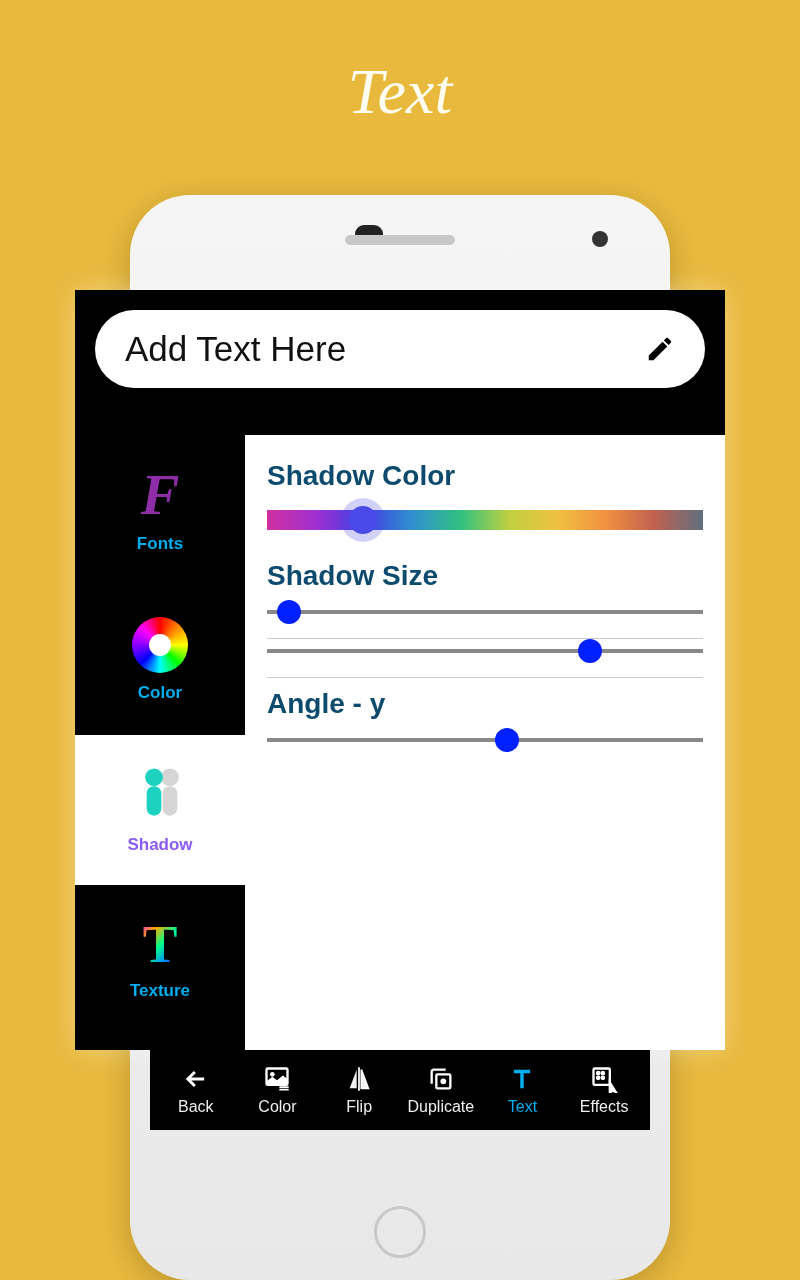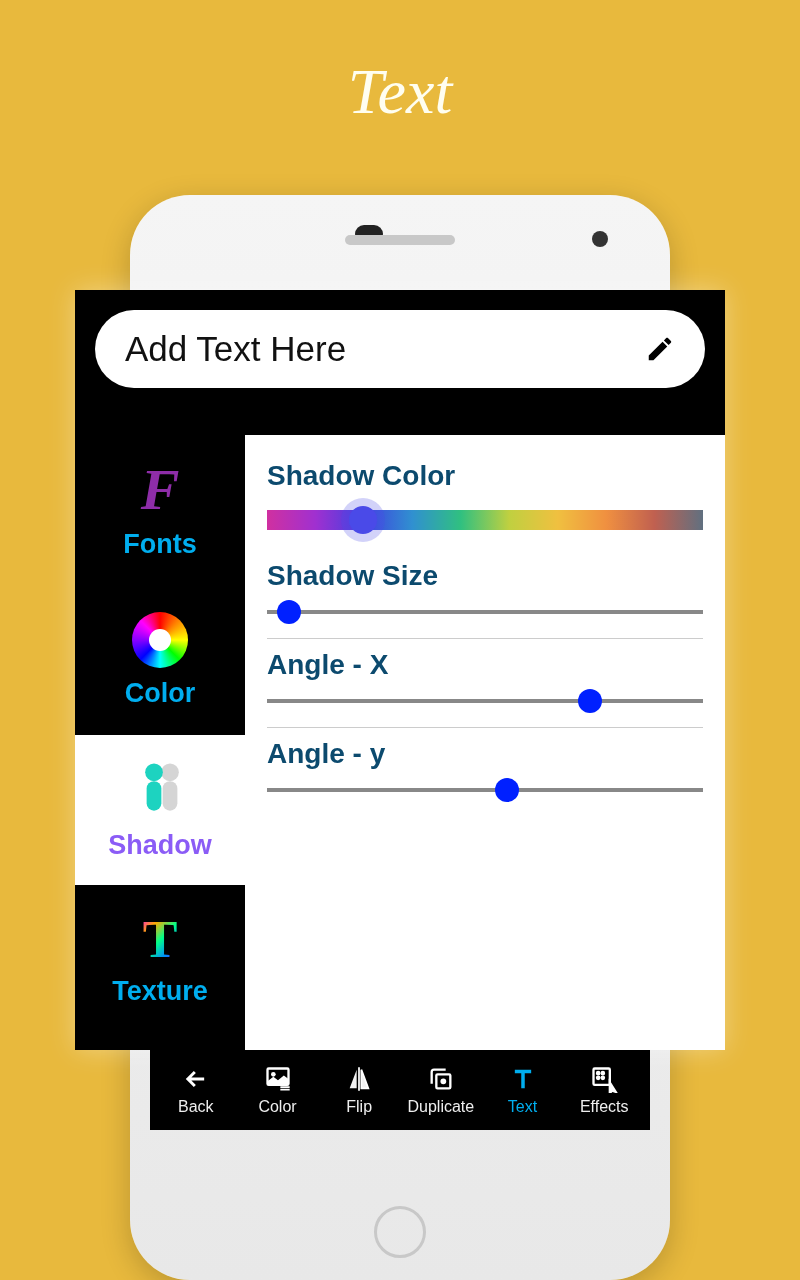--- a/index.html
+++ b/index.html
@@ -97,21 +97,21 @@
   height: 150px;
   display: flex;
   flex-direction: column;
   align-items: center;
   justify-content: center;
   gap: 10px;
   cursor: pointer;
 }
 .sidebar-item.active { background: #fff; }
 .sidebar-label {
-  font-size: 27px;
+  font-size: 17px;
   font-weight: bold;
   color: #00aeef;
 }
 .sidebar-item.active .sidebar-label { color: #8b5cf6; }
 .fonts-icon {
   font-family: 'Brush Script MT', cursive;
   font-size: 58px;
   font-style: italic;
   font-weight: bold;
   color: #8e2da8;
@@ -194,21 +194,21 @@
 .divider { height: 1px; background: #ccc; margin-bottom: 10px; }
 .bottom-bar {
   position: absolute;
   left: 150px;
   top: 1050px;
   width: 500px;
   height: 80px;
   background: #000;
   display: flex;
   align-items: center;
-  justify-content: flex-start;
+  justify-content: flex-end;
   padding: 12px 5px;
 }
 .bottom-item {
   display: flex;
   flex-direction: column;
   align-items: center;
   gap: 4px;
   cursor: pointer;
   flex: 1;
 }
@@ -277,21 +277,20 @@
   <div class="content-panel">
     <div class="control-label">Shadow Color</div>
     <div class="hue-slider">
       <div class="hue-thumb"></div>
     </div>
     <div class="control-label">Shadow Size</div>
     <div class="slider-track">
       <div class="slider-thumb" style="left:5%"></div>
     </div>
     <div class="divider"></div>
-    <div class="control-label">Angle - X</div>
     <div class="slider-track">
       <div class="slider-thumb" style="left:74%"></div>
     </div>
     <div class="divider"></div>
     <div class="control-label">Angle - y</div>
     <div class="slider-track">
       <div class="slider-thumb" style="left:55%"></div>
     </div>
   </div>
 </div>

